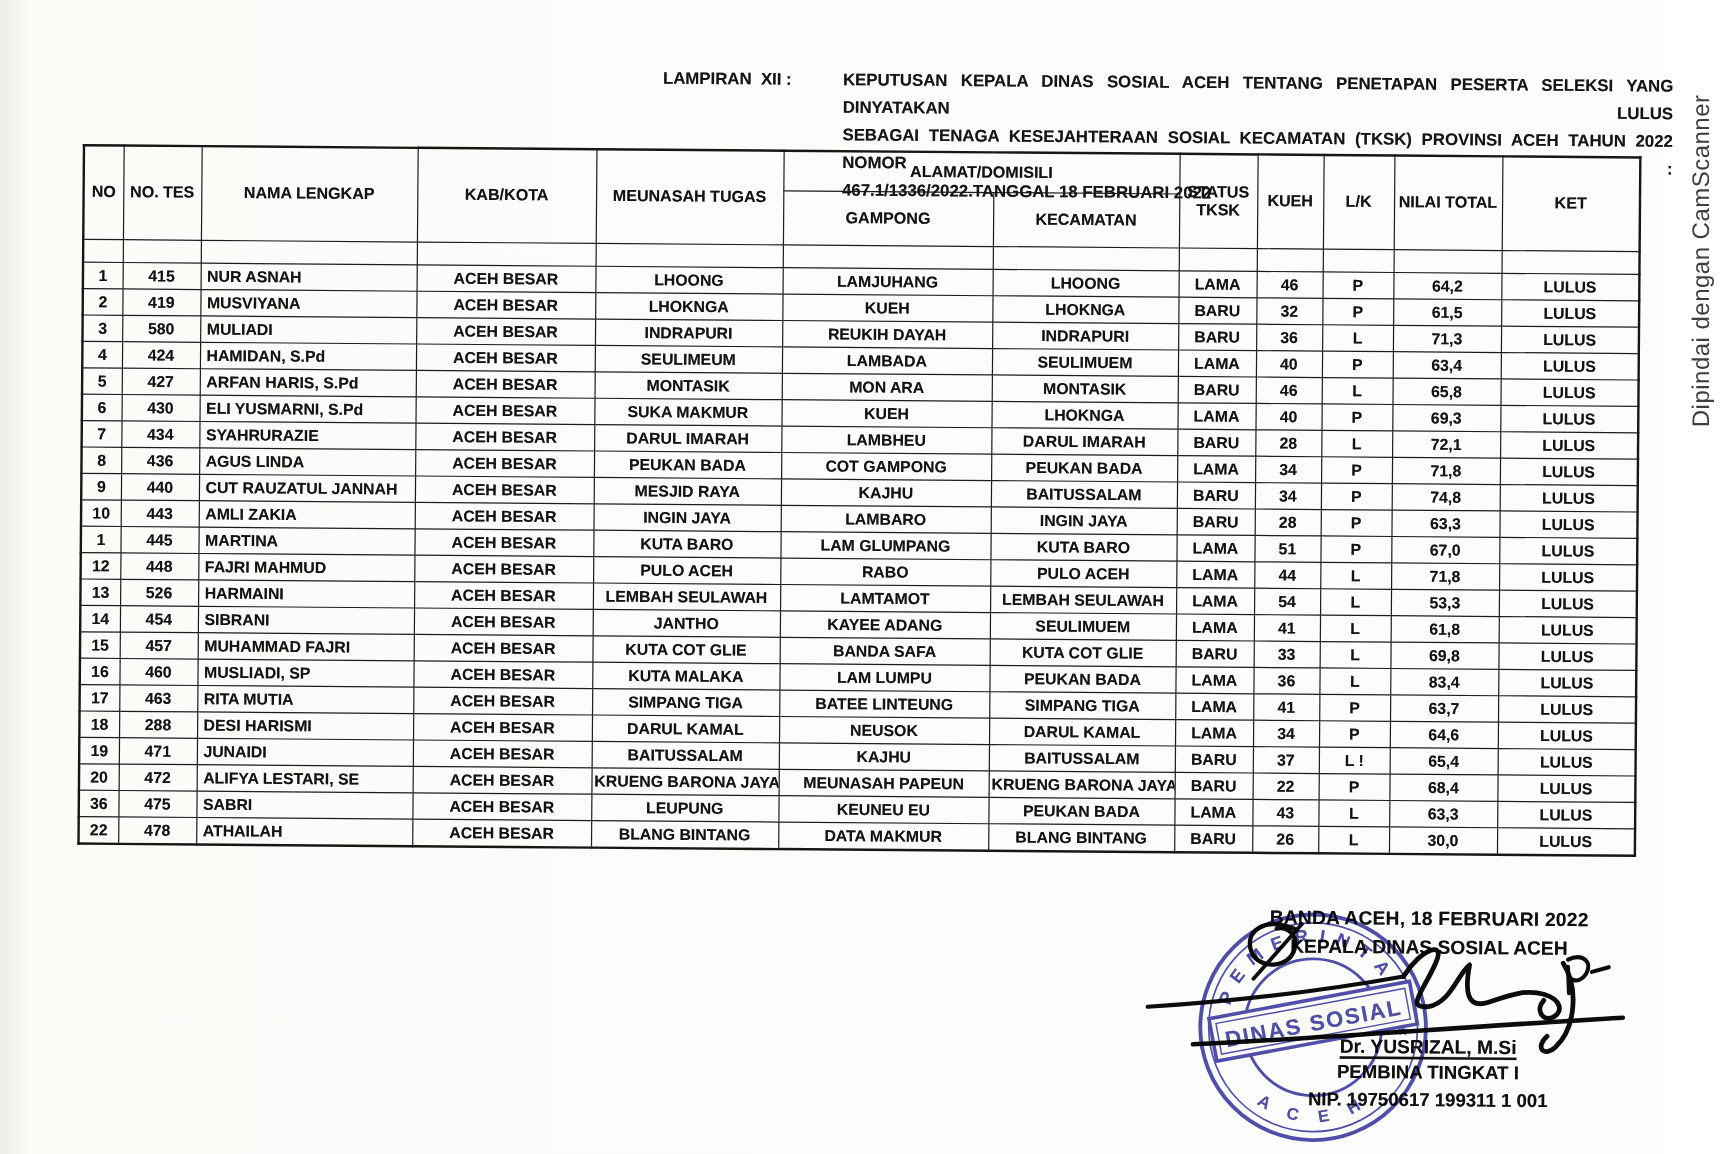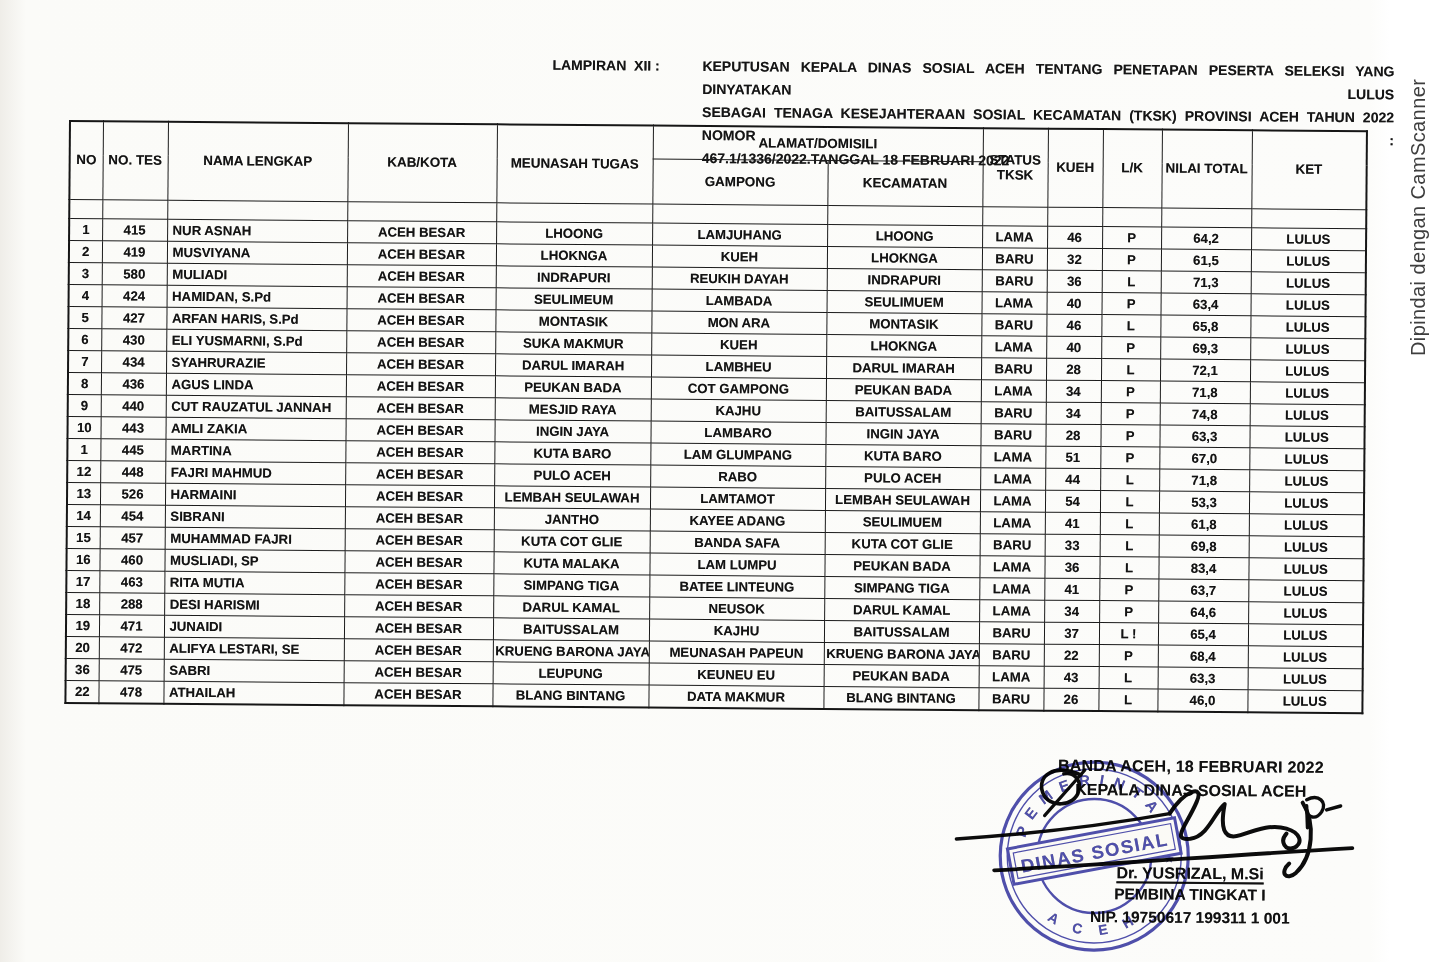--- a/index.html
+++ b/index.html
@@ -417,21 +417,21 @@
             <td>22</td>
             <td>478</td>
             <td class="ta-left">ATHAILAH</td>
             <td>ACEH BESAR</td>
             <td>BLANG BINTANG</td>
             <td>DATA MAKMUR</td>
             <td>BLANG BINTANG</td>
             <td>BARU</td>
             <td>26</td>
             <td>L</td>
-            <td>46,0</td>
+            <td>30,0</td>
             <td>LULUS</td>
           </tr>
         </tbody>
     </table>
 
     <div class="sig-block">
       <div class="sig-line1">BANDA ACEH, 18 FEBRUARI 2022</div>
       <div class="sig-line2">KEPALA DINAS SOSIAL ACEH</div>
       <div class="sig-name">Dr. YUSRIZAL, M.Si</div>
       <div class="sig-rank">PEMBINA TINGKAT I</div>

